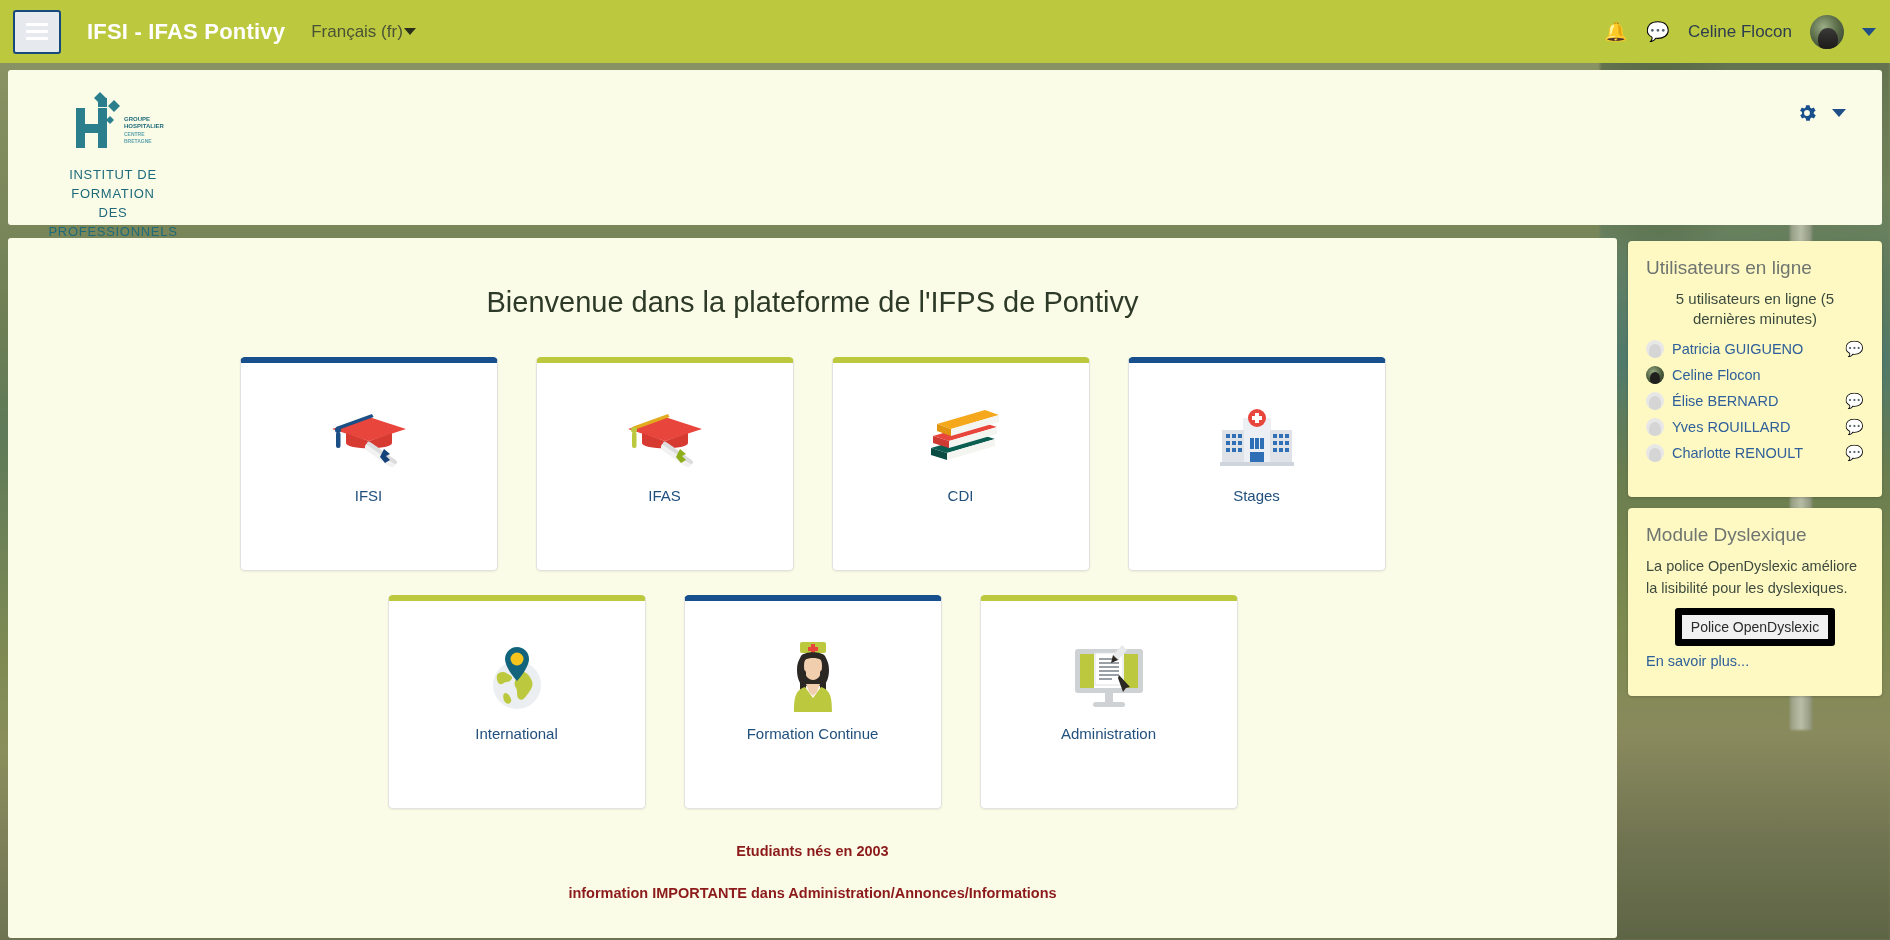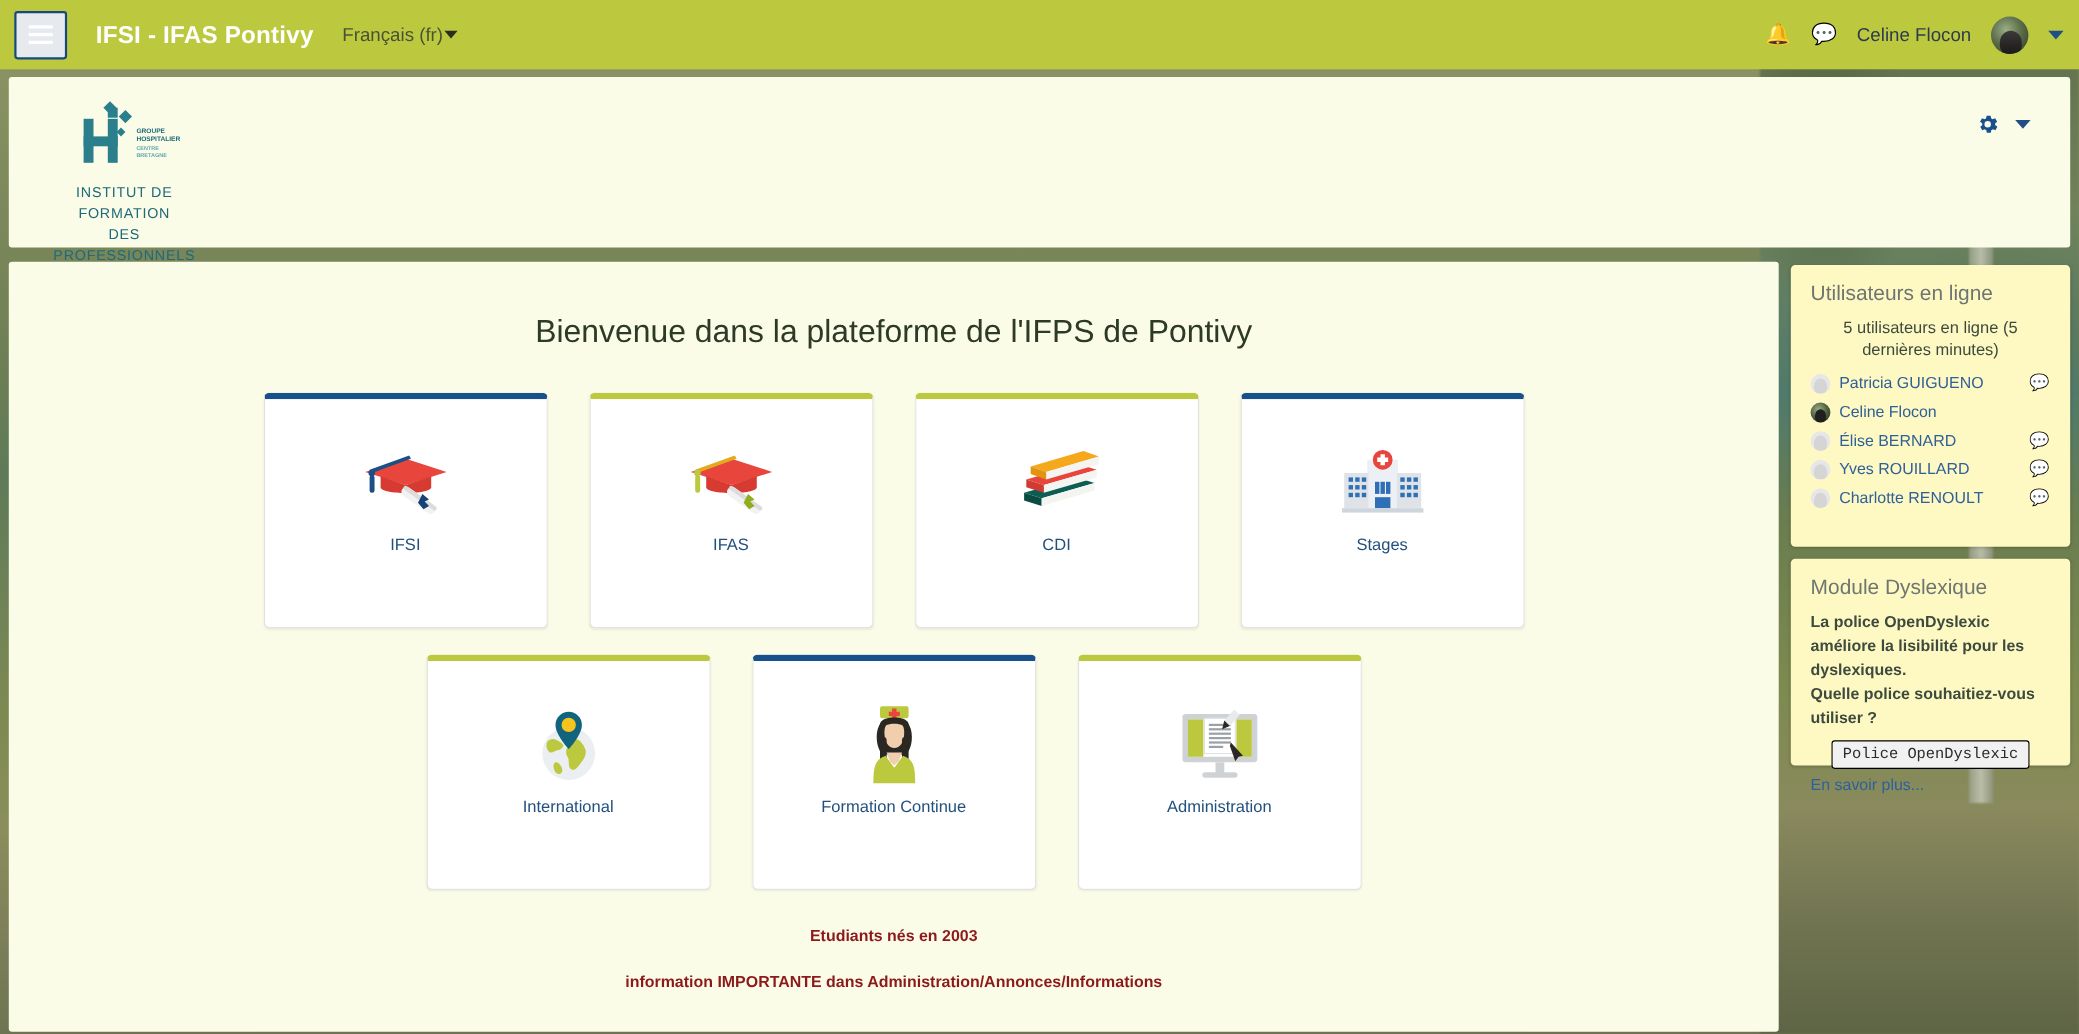--- a/index.html
+++ b/index.html
@@ -197,26 +197,26 @@
     border-radius:50% 50% 38% 38%; background:#d5d5d5;
   }
   .u-av.me { background: radial-gradient(circle at 40% 35%, #9cae86 0%, #4d5f3f 50%, #232a1d 100%); }
   .u-av.me::after{ background: #1f1f1d; left:4px; top:6px; width:10px; height:12px; }
   .u-name {
     font-size: 14.5px; color: #2f6099; flex: 1 1 auto; white-space: nowrap;
     cursor:pointer;
   }
   .bubble { color:#1f4f86; font-size: 15px; line-height:1; cursor:pointer; }
 
-  .dys-text { font-size: 14.5px; color: #3d4a3e; line-height: 1.5; font-weight: bold; }
+  .dys-text { font-size: 14.5px; color: #3d4a3e; line-height: 1.5; }
   .dys-btn {
     display:block; margin: 8px auto 6px auto;
-    background: #f1f1f1; border: 1px solid #000000; border-radius: 3px;
+    background: #f1f1f1; border: 7px solid #000000; border-radius: 3px;
     padding: 4px 9px; font-size: 14px; color: #2b2b2b;
-    font-family: Liberation Mono, monospace; cursor:pointer;
+    font-family: Liberation Sans, sans-serif; cursor:pointer;
   }
   .dys-link { font-size: 14.5px; color: #2f6099; cursor:pointer; display:inline-block; }
 </style>
 </head>
 <body>
 
 <div class="bg-photo"></div>
 <div class="bg-pole"></div>
 
 <div class="navbar">
@@ -463,16 +463,15 @@
   <div class="user-row">
     <span class="u-av"></span>
     <span class="u-name">Charlotte RENOULT</span>
     <span class="bubble">💬</span>
   </div>
 </div>
 
 <div class="block block-dys">
   <div class="block-title">Module Dyslexique</div>
   <div class="dys-text">La police OpenDyslexic améliore la lisibilité pour les dyslexiques.</div>
-  <div class="dys-text">Quelle police souhaitiez-vous utiliser ?</div>
   <button class="dys-btn">Police OpenDyslexic</button>
   <a class="dys-link">En savoir plus...</a>
 </div>
 
 </body></html>

